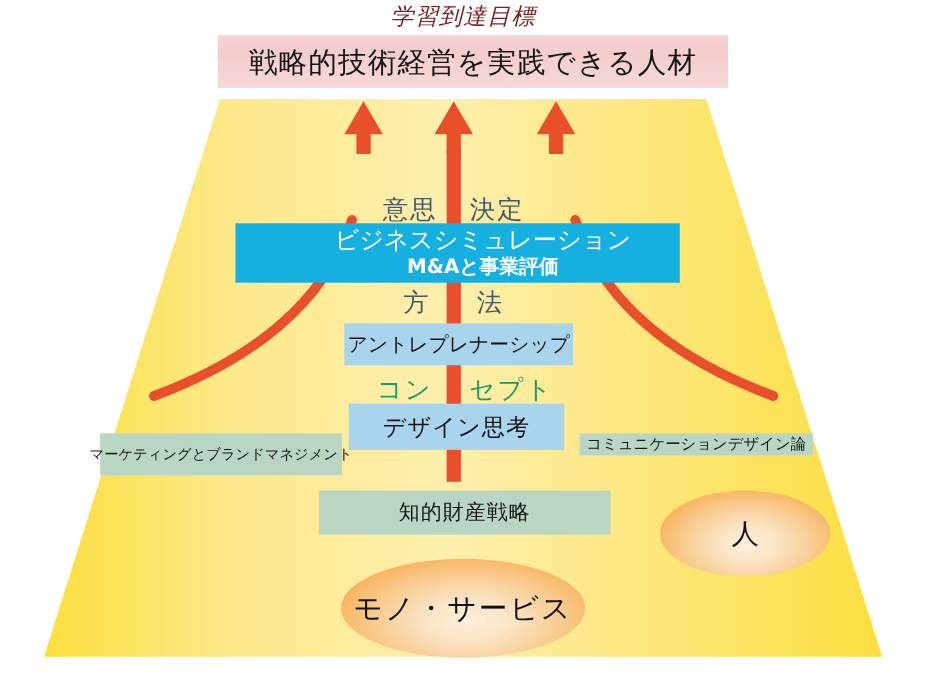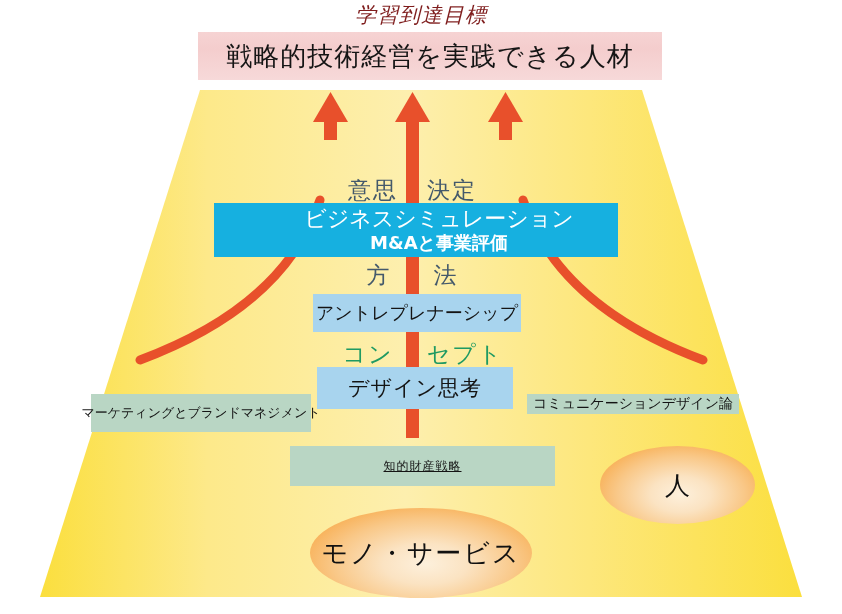--- a/index.html
+++ b/index.html
@@ -185,17 +185,17 @@
   </div>
 
   <div class="node-box green-box" style="left:91px; top:394px; width:220px; height:38px; font-size:13px;">
     <span>マーケティングとブランドマネジメント</span>
   </div>
 
   <div class="node-box green-box" style="left:527px; top:394px; width:212px; height:20px; font-size:14px;">
     <span>コミュニケーションデザイン論</span>
   </div>
 
-  <div class="node-box green-box" style="left:290px; top:446px; width:265px; height:40px; font-size:12px; letter-spacing:1px;text-decoration:underline;">
+  <div class="node-box green-box" style="left:290px; top:446px; width:265px; height:40px; font-size:19px; letter-spacing:1px;">
     <span>知的財産戦略</span>
   </div>
 
 </div>
 
 </body></html>

